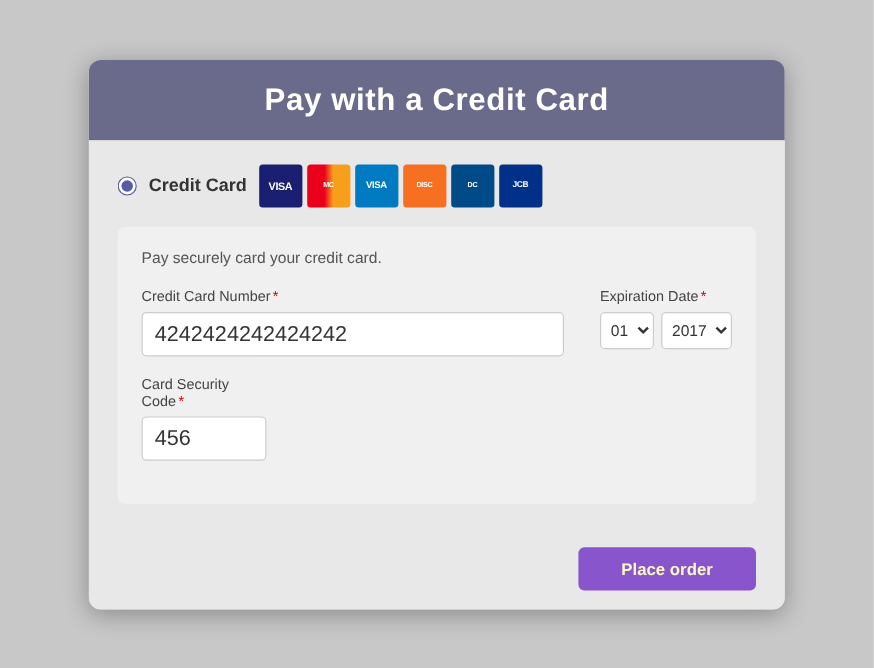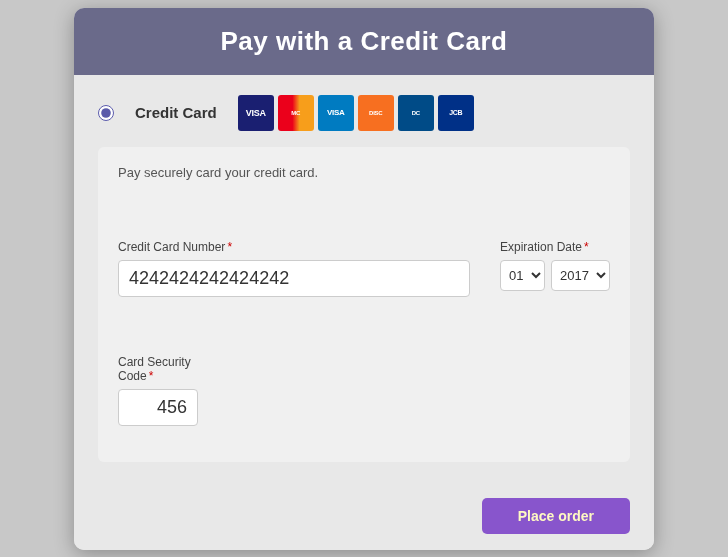--- a/index.html
+++ b/index.html
@@ -36,21 +36,21 @@
     }
 
     .modal-body {
       padding: 20px 24px 24px;
       background: #e8e8e8;
     }
 
     .payment-option {
       display: flex;
       align-items: center;
-      gap: 21px;
+      gap: 10px;
       margin-bottom: 16px;
     }
 
     .radio-btn {
       width: 16px;
       height: 16px;
       accent-color: #5a5aaa;
     }
 
     .option-label {
@@ -100,21 +100,20 @@
     .form-row {
       display: flex;
       gap: 30px;
       margin-bottom: 16px;
     }
 
     .form-group {
       display: flex;
       flex-direction: column;
       gap: 6px;
-      margin-top: 42px;
     }
 
     .form-group.full { flex: 1; }
     .form-group.expiry { flex: 0 0 auto; }
     .form-group.cvv { flex: 0 0 100px; }
 
     .form-label {
       font-size: 12px;
       color: #444;
       font-weight: 500;
@@ -251,21 +250,21 @@
             </select>
           </div>
         </div>
       </div>
 
       <div class="form-row">
         <div class="form-group cvv">
           <label class="form-label">
             <span>Card Security Code</span><span class="required-star">*</span>
           </label>
-          <input type="text" class="form-input" value="456" style="width: 80px; text-align: right;">
+          <input type="text" class="form-input" value="456" style="width: 104px;">
         </div>
       </div>
 
     </div>
   </div>
 
   <div class="modal-footer">
     <button class="place-order-btn">Place order</button>
   </div>
 </div>

